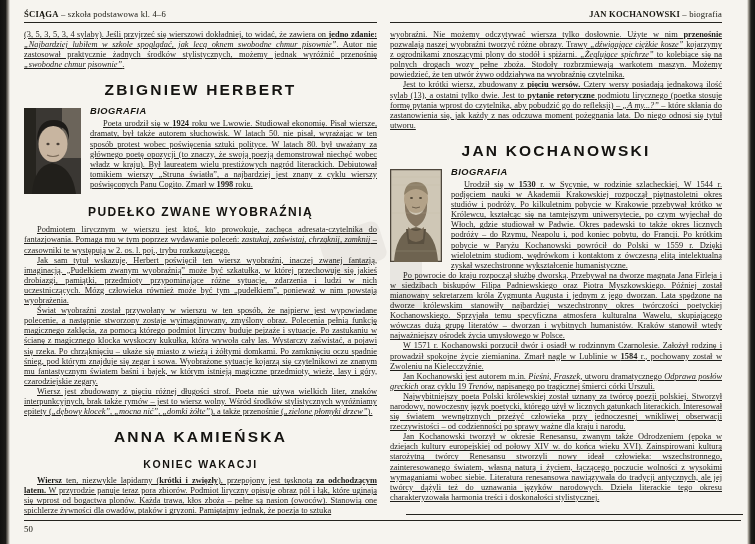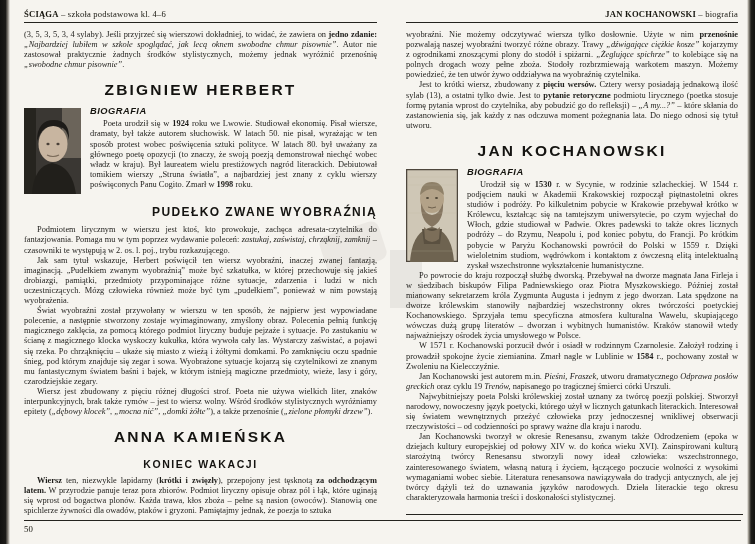--- a/index.html
+++ b/index.html
@@ -10,40 +10,40 @@
     color:#1e1d1a;
   }
   .edge{position:absolute;top:0;bottom:0;z-index:5;}
   .edge-left{left:0;width:10px;background:linear-gradient(90deg,#121210 0%,#1c1b18 55%,#8a857c 80%,rgba(246,244,239,0) 100%);}
   .edge-right{right:0;width:8px;background:linear-gradient(270deg,#131210 0%,#201f1c 50%,#938e84 78%,rgba(246,244,239,0) 100%);}
   .scan-shade{position:absolute;background:rgba(60,55,45,0.07);z-index:1;pointer-events:none;}
   .shade-a{left:390px;top:250px;width:32px;height:58px;}
   .shade-b{left:322px;top:228px;width:62px;height:40px;transform:rotate(-18deg);border-radius:8px;background:rgba(60,55,45,0.06);}
   .page{position:absolute;top:0;height:483px;box-sizing:border-box;z-index:2;}
   .page-left{left:10px;width:380px;padding:9px 13px 0 14px;}
-  .page-right{left:390px;width:357px;padding:9px 9px 8px 16px;}
+  .page-right{left:374px;width:357px;padding:9px 9px 8px 16px;}
   .running-head{
     font-size:8.6px;letter-spacing:.2px;color:#17160f;
     border-bottom:1.5px solid #24231e;padding-bottom:3px;margin-bottom:7px;
   }
   .rh-right{text-align:right;}
   .rh-bold{font-weight:bold;}
-  .flow{position:relative;}
+  .flow{position:relative;text-decoration:underline;}
   .para{margin:0;text-indent:13px;text-align:justify;font-size:8.4px;line-height:10.1px;}
   .para.noind{text-indent:0;}
   .bold{font-weight:bold;}
   .ital{font-style:italic;}
   .big-heading{
     font-family:"Liberation Sans",sans-serif;font-weight:bold;
     font-size:15.5px;letter-spacing:2.2px;text-align:center;
     margin:11px 0 7px;color:#141310;
   }
   .mid-heading{
     font-family:"Liberation Sans",sans-serif;font-weight:bold;
-    font-size:12px;letter-spacing:1.4px;text-align:right;
+    font-size:12px;letter-spacing:1.4px;text-align:center;
     margin:9px 0 6px;color:#141310;
   }
   .sub-heading{
     font-family:"Liberation Sans",sans-serif;font-weight:bold;
     font-size:10.5px;letter-spacing:1.6px;text-align:center;
     margin:12px 0 6px;color:#141310;
   }
   .bio-block{position:relative;}
   .bio-block::after{content:"";display:block;clear:both;}
   .bio-label{

